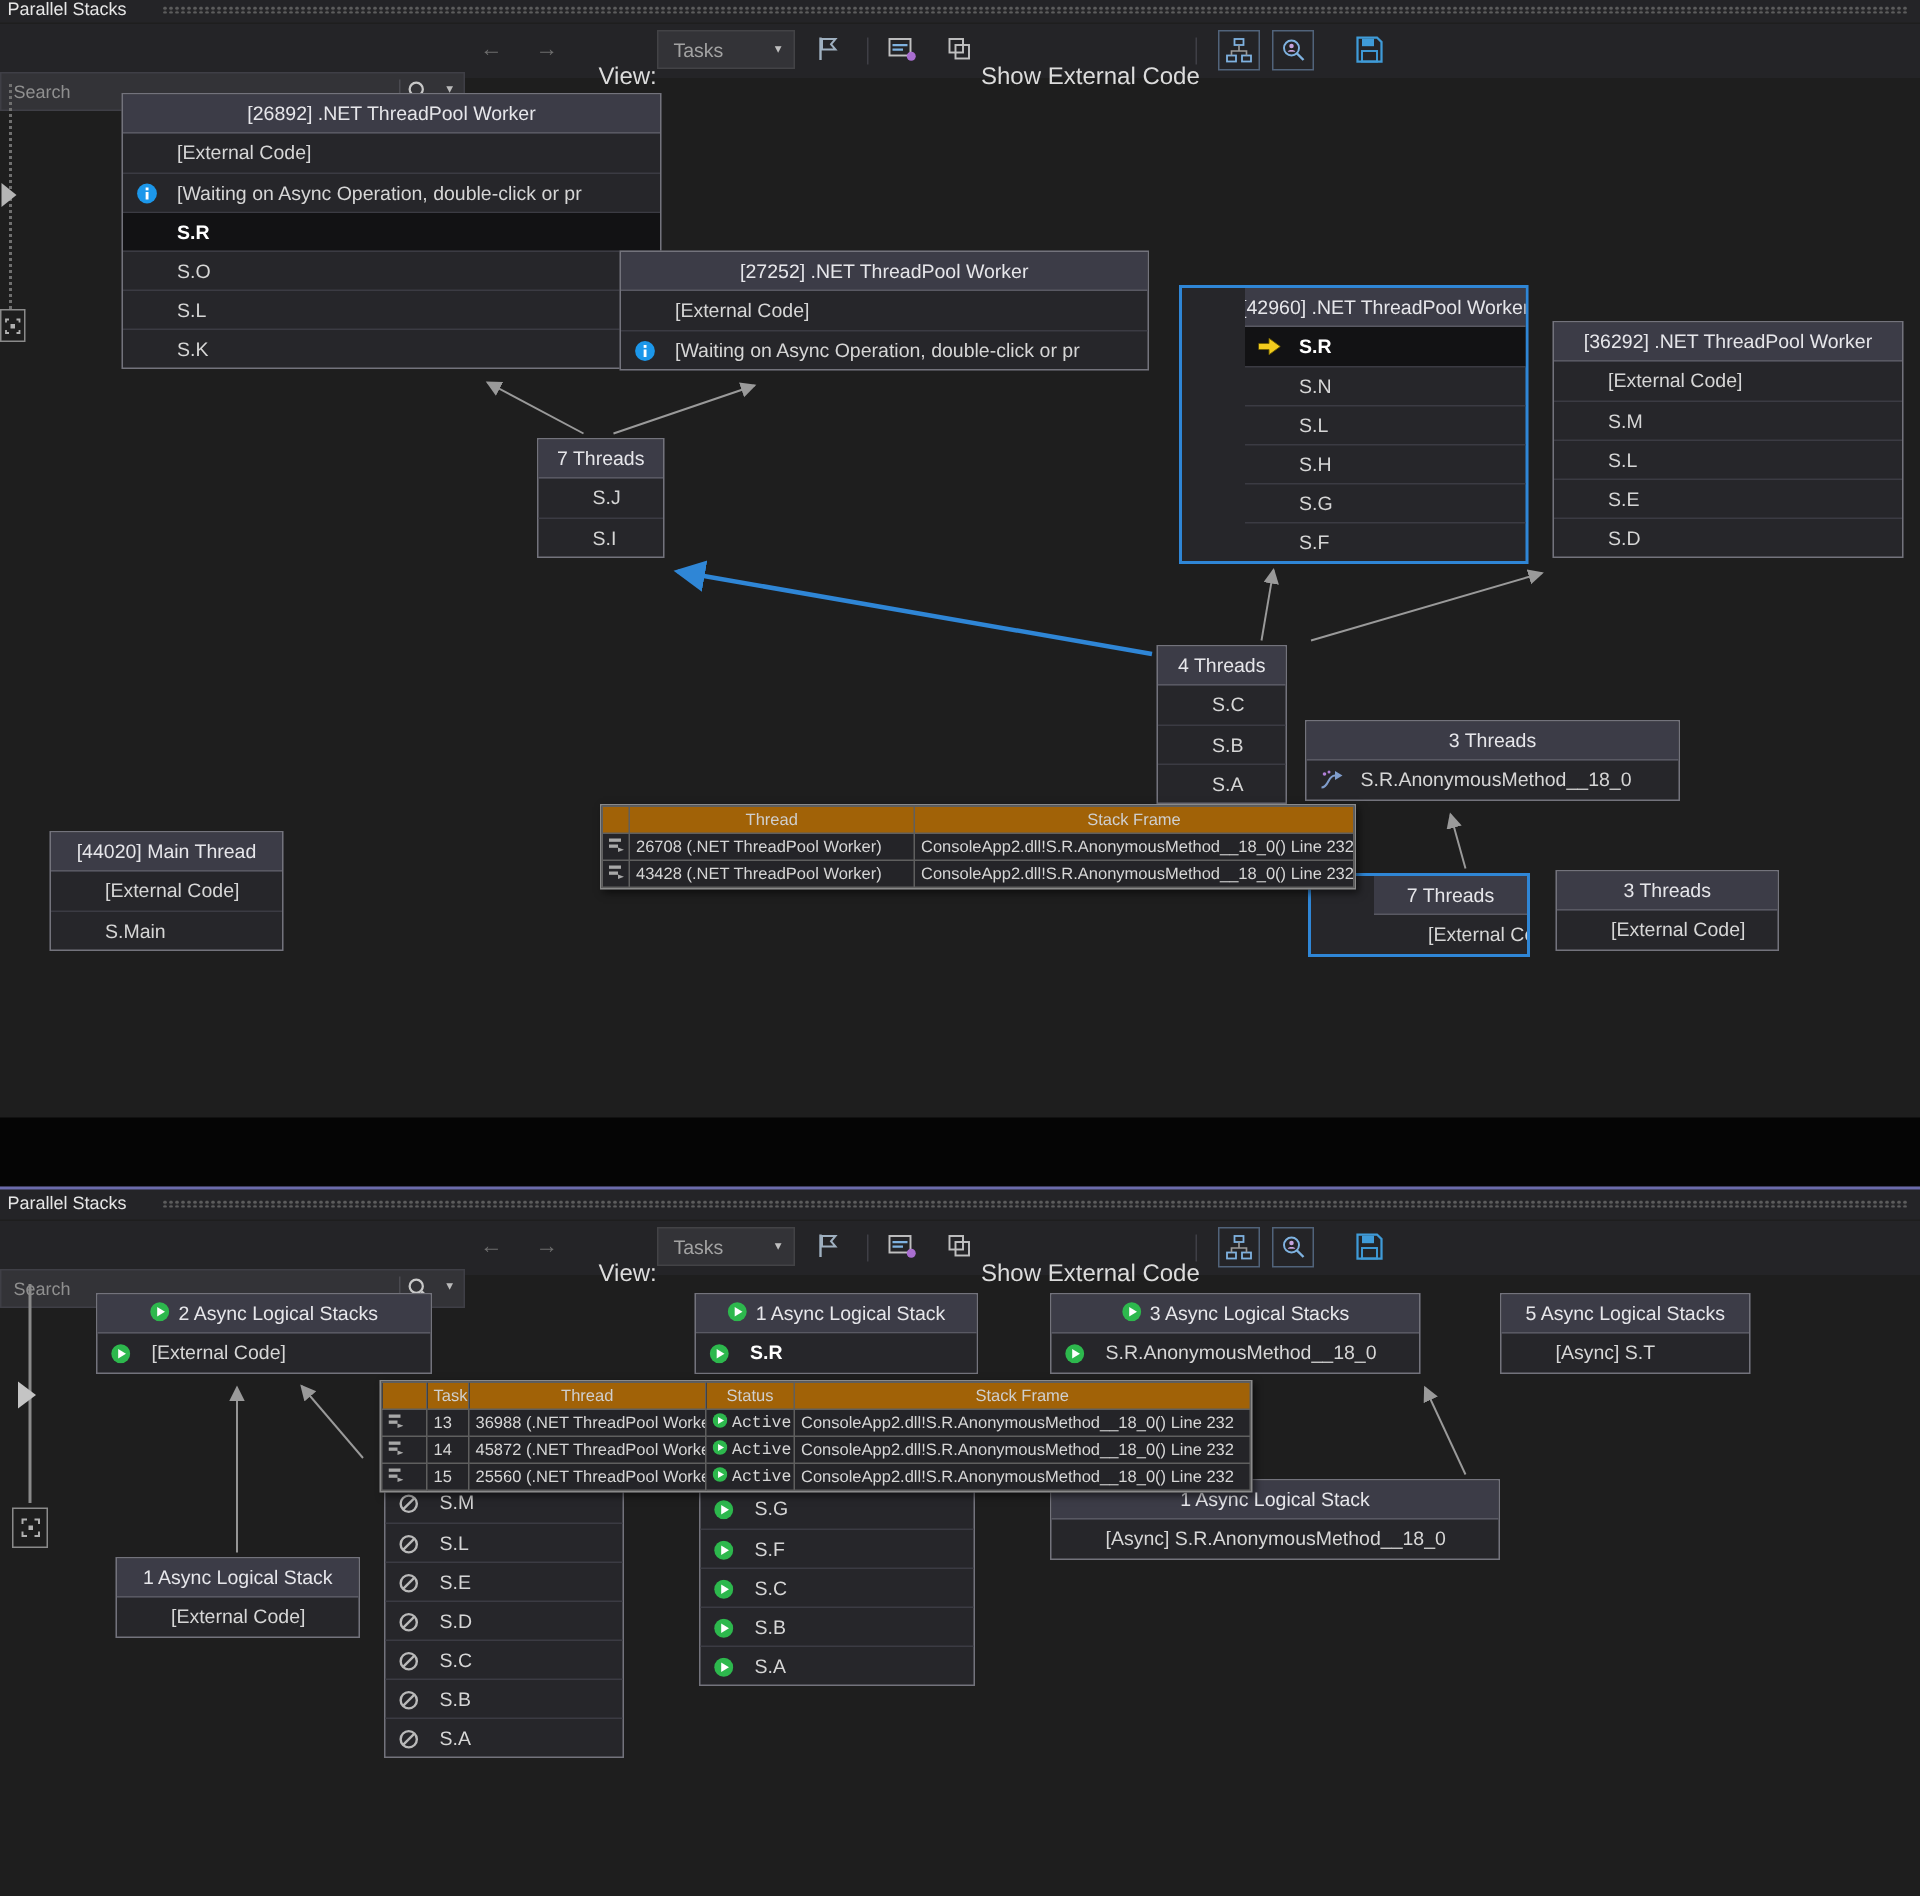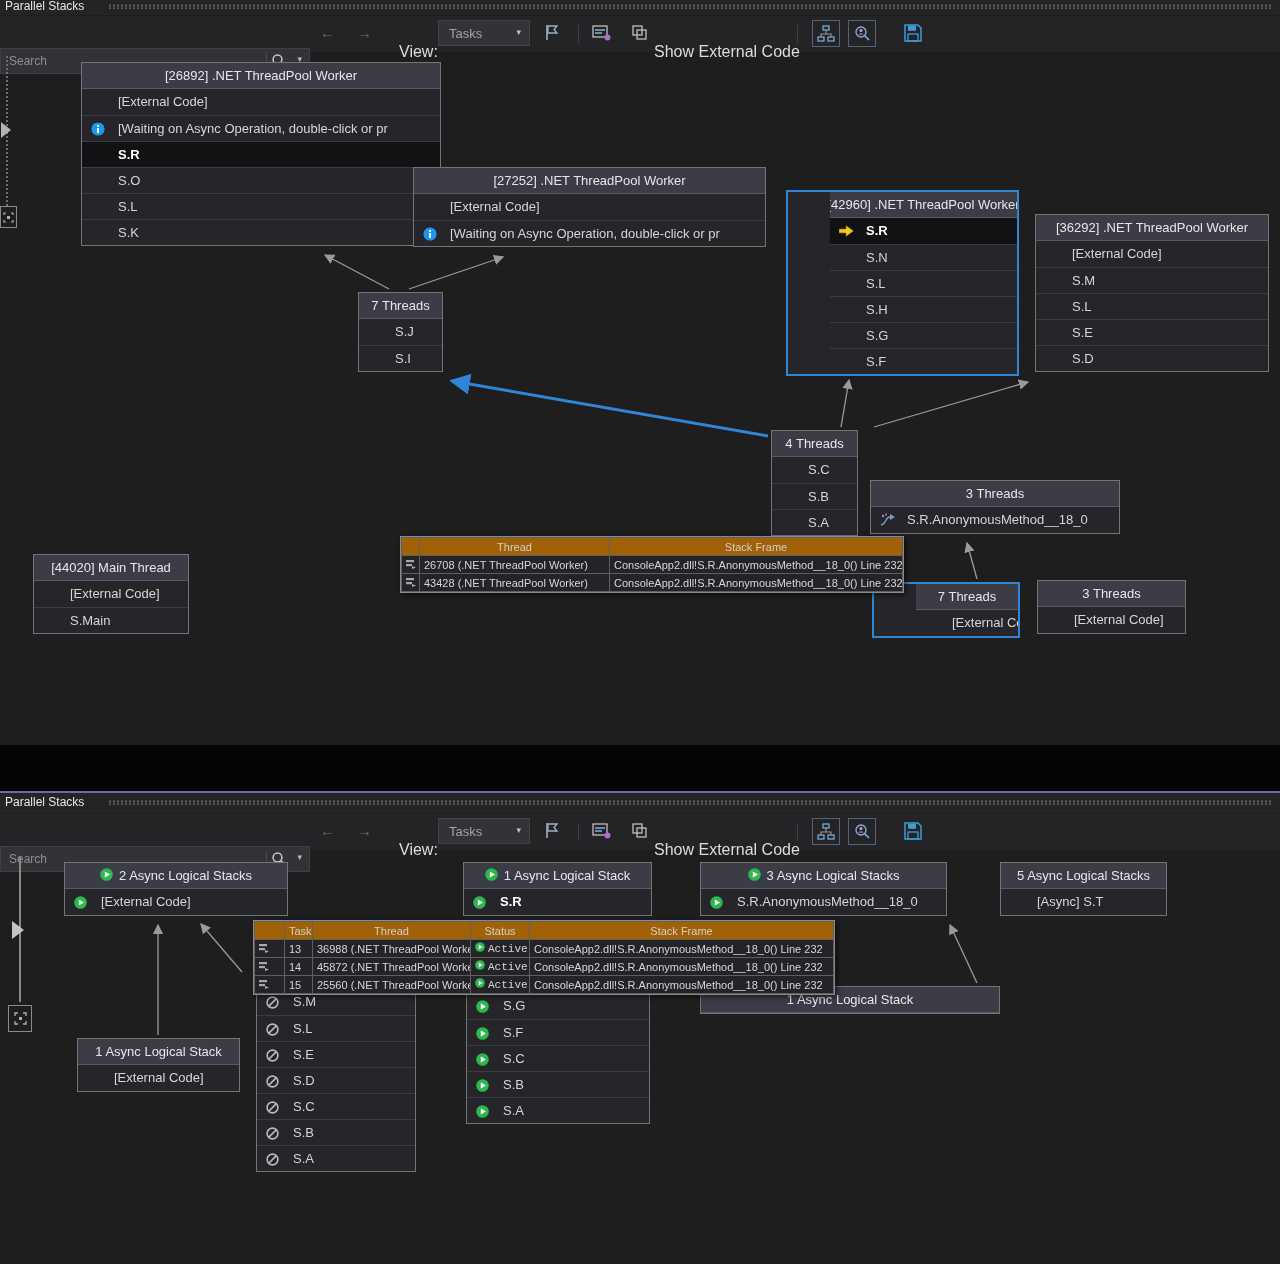--- a/index.html
+++ b/index.html
@@ -582,20 +582,21 @@
     <div class="hdr">
         <span>1 Async Logical Stack</span>
       </div>
     <div class="row"><span>[External Code]</span></div>
   </div>
 
   <div class="node" style="left:700px; top:986px; width:300px;">
     <div class="hdr">
         <span>1 Async Logical Stack</span>
       </div>
+    <div class="row"><span>[Async] S.R.AnonymousMethod__18_0</span></div>
   </div>
 
   <div class="tip" style="left:253px; top:920px; width:580px;">
     <table>
       <colgroup>
           <col style="width:30px">
           <col style="width:28px">
           <col style="width:158px">
           <col style="width:59px">
           <col>

